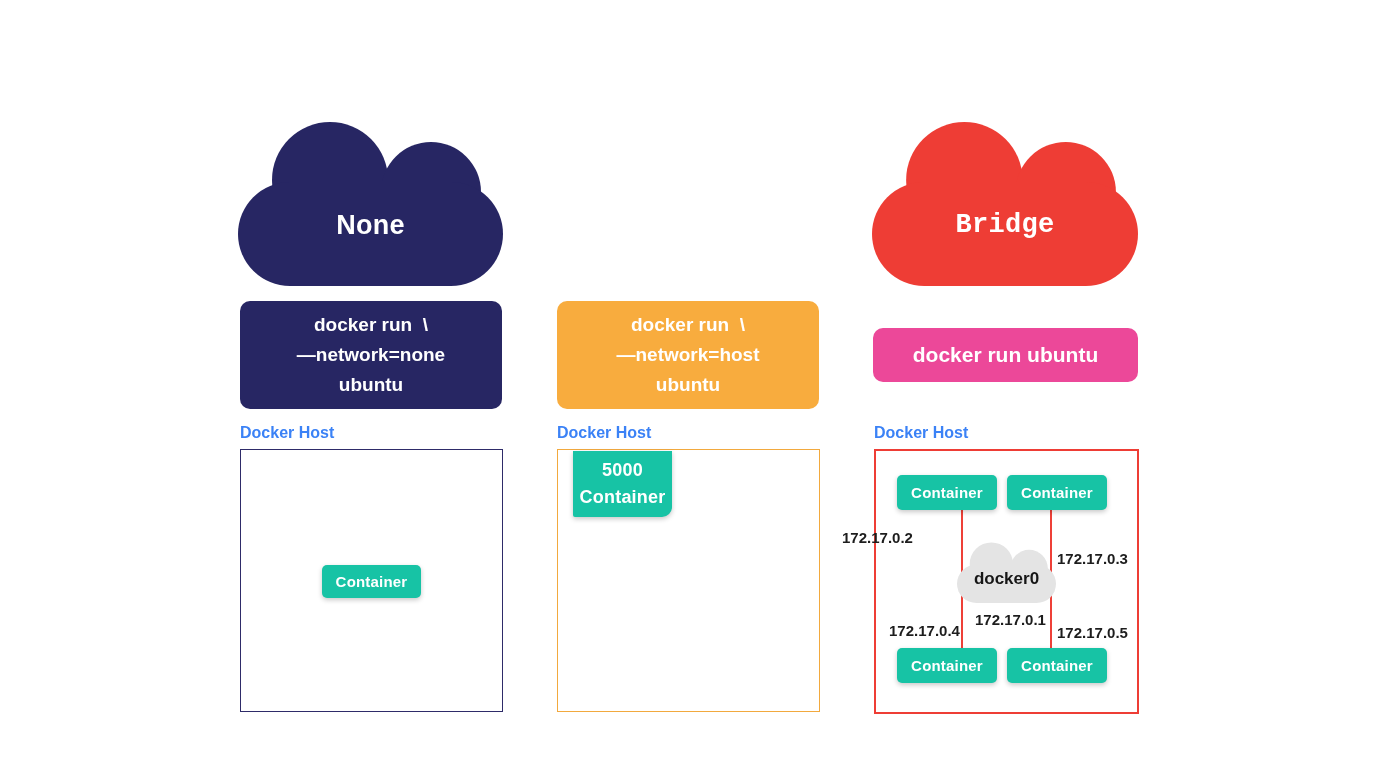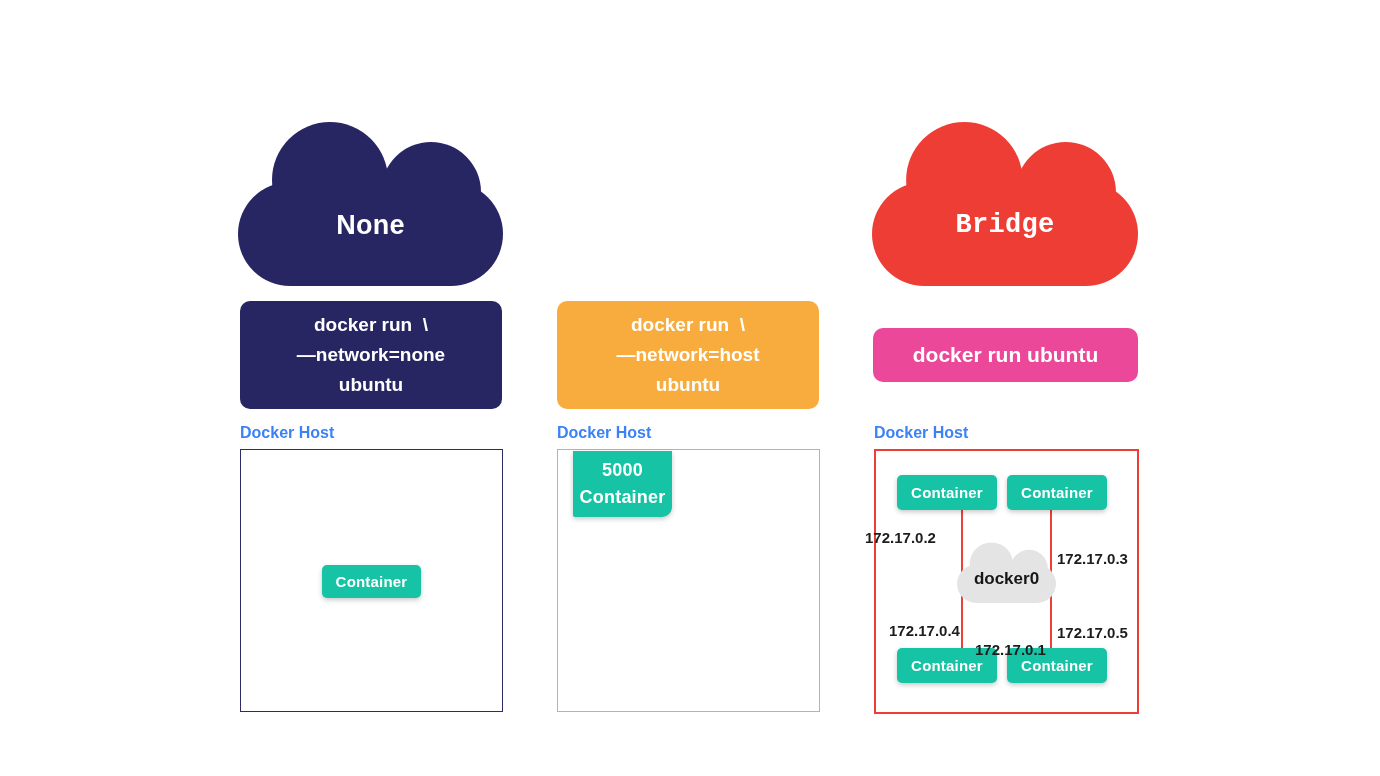--- a/index.html
+++ b/index.html
@@ -94,24 +94,24 @@
     padding-top: 14px;
     color: #161616; font-size: 17px; font-weight: 600;
   }
 
   
   .ip {
     position: absolute;
     font-size: 15px; font-weight: 700; color: #1d1d1d;
     white-space: nowrap;
   }
-  .ip-02 { left: 865px;  top: 529px; }
+  .ip-02 { left: 842px;  top: 529px; }
   .ip-03 { left: 1057px; top: 550px; }
   .ip-04 { left: 889px;  top: 622px; }
-  .ip-01 { left: 975px;  top: 611px; margin-top: 30px; }
+  .ip-01 { left: 975px;  top: 611px; }
   .ip-05 { left: 1057px; top: 624px; }
 </style>
 </head>
 <body>
 
 <div class="canvas">
 
   <div class="cloud cloud-none">
     <svg viewBox="0 0 265 168" preserveAspectRatio="none">
       <circle cx="92" cy="62" r="58" fill="currentColor"></circle>

